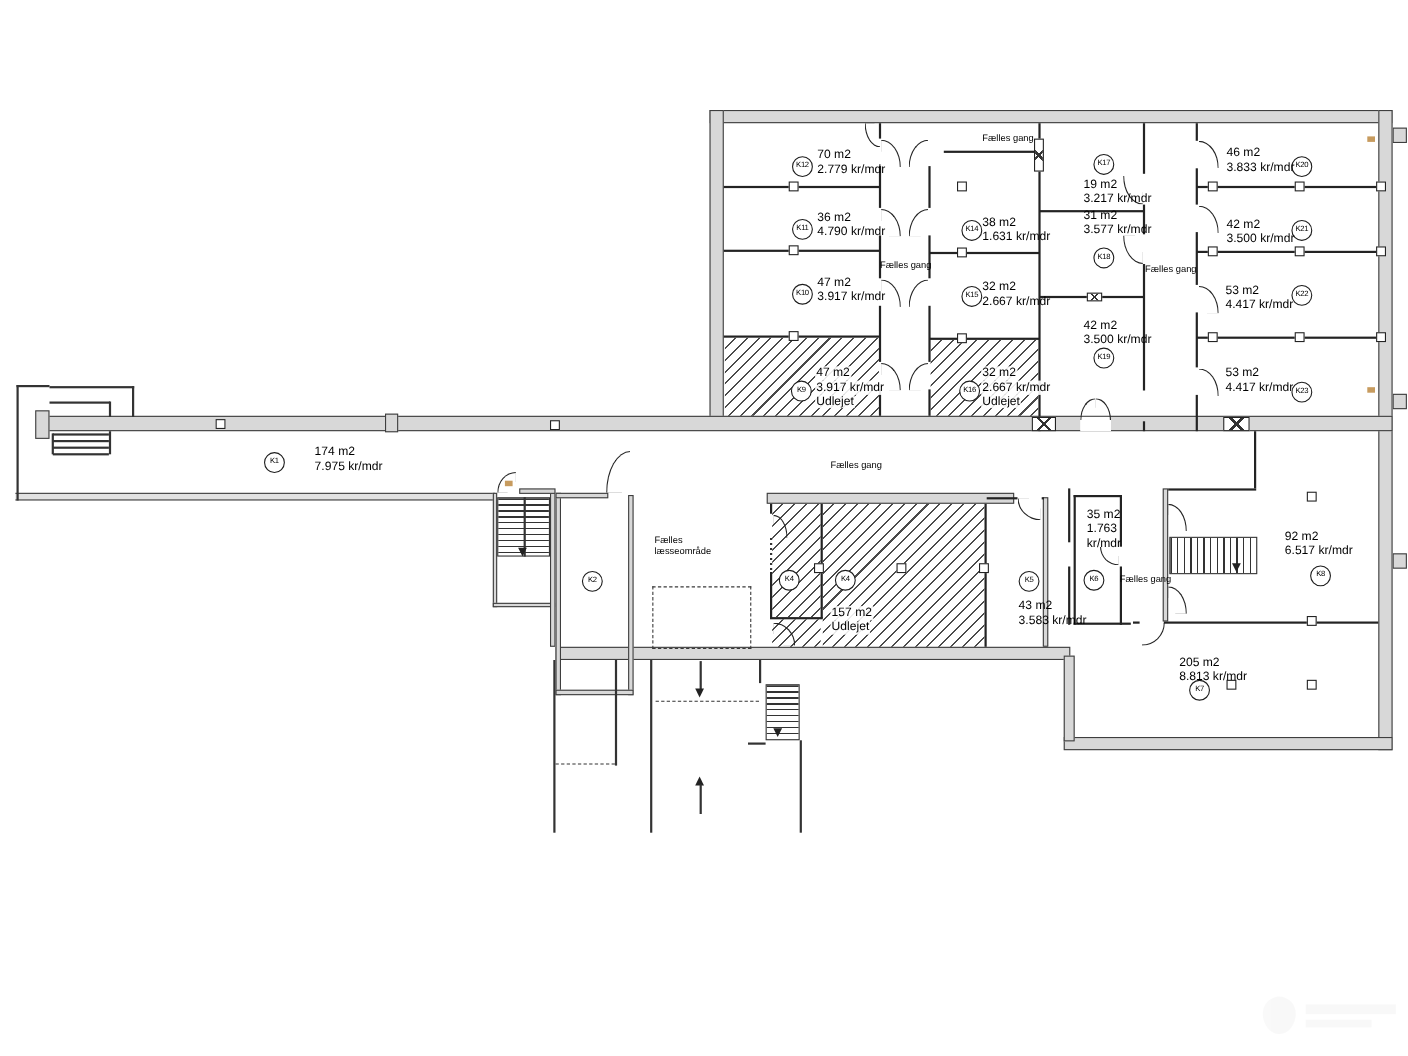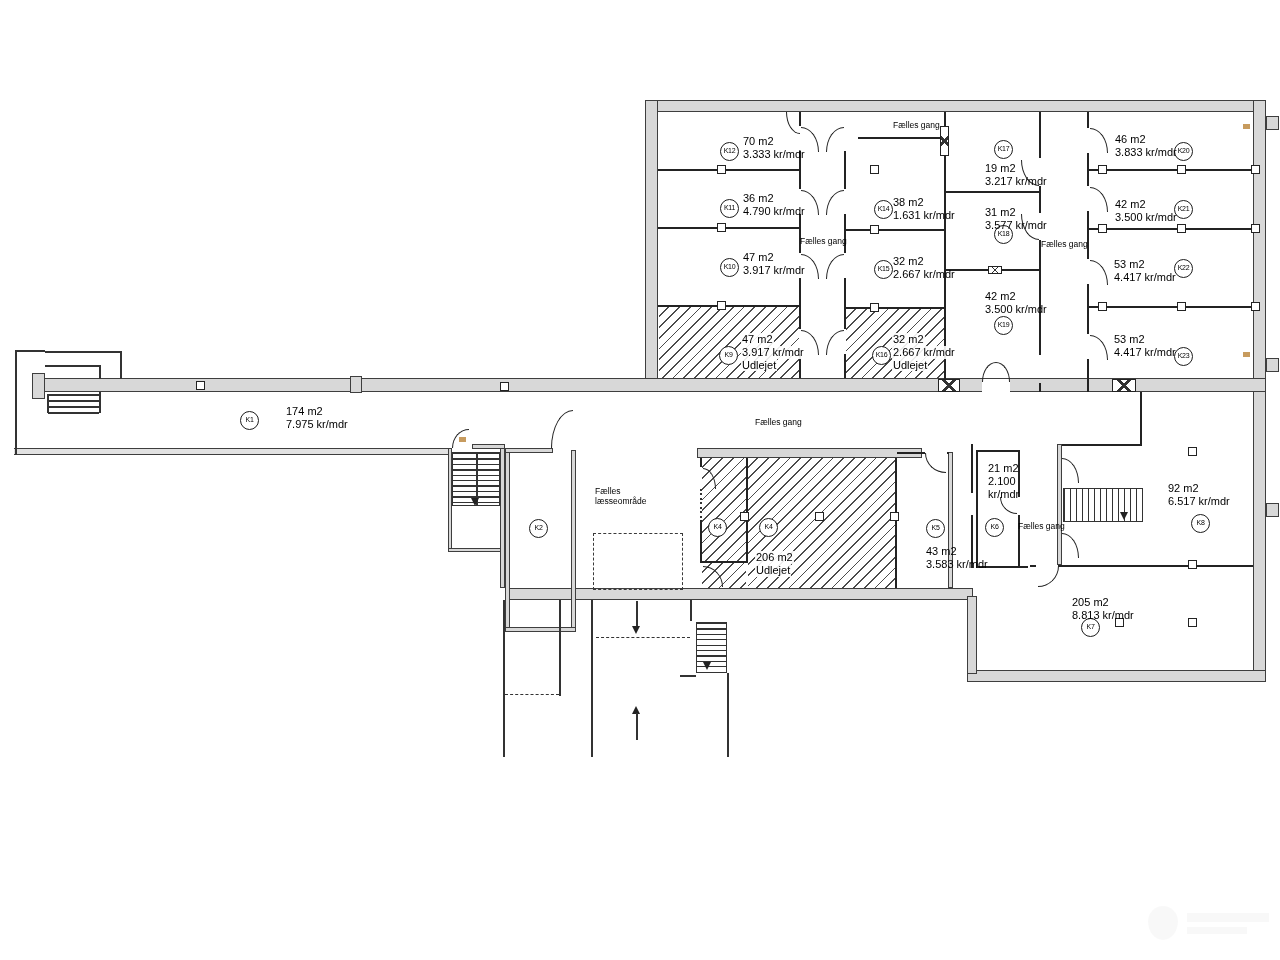--- a/index.html
+++ b/index.html
@@ -280,21 +280,21 @@
   <div class="circ" style="left:529px;top:519px">K2</div>
   <div class="circ" style="left:708px;top:518px">K4</div>
   <div class="circ" style="left:759px;top:518px">K4</div>
   <div class="circ" style="left:926px;top:519px">K5</div>
   <div class="circ" style="left:985px;top:518px">K6</div>
   <div class="circ" style="left:1081px;top:618px">K7</div>
   <div class="circ" style="left:1191px;top:514px">K8</div>
 
   <div class="lbl" style="left:743px;top:135px">
     <div>70 m2</div>
-    <div>3.333 kr/mdr</div>
+    <div>2.779 kr/mdr</div>
   </div>
   <div class="lbl" style="left:743px;top:192px">
     <div>36 m2</div>
     <div>4.790 kr/mdr</div>
   </div>
   <div class="lbl" style="left:743px;top:251px">
     <div>47 m2</div>
     <div>3.917 kr/mdr</div>
   </div>
   <div class="lbl onhatch" style="left:741px;top:333px">
@@ -312,21 +312,21 @@
   </div>
   <div class="lbl onhatch" style="left:892px;top:333px">
     <div>32 m2</div>
     <div>2.667 kr/mdr</div>
     <div>Udlejet</div>
   </div>
   <div class="lbl" style="left:985px;top:162px">
     <div>19 m2</div>
     <div>3.217 kr/mdr</div>
   </div>
-  <div class="lbl" style="left:985px;top:206px">
+  <div class="lbl" style="left:985px;top:190px">
     <div>31 m2</div>
     <div>3.577 kr/mdr</div>
   </div>
   <div class="lbl" style="left:985px;top:290px">
     <div>42 m2</div>
     <div>3.500 kr/mdr</div>
   </div>
   <div class="lbl" style="left:1115px;top:133px">
     <div>46 m2</div>
     <div>3.833 kr/mdr</div>
@@ -341,30 +341,30 @@
   </div>
   <div class="lbl" style="left:1114px;top:333px">
     <div>53 m2</div>
     <div>4.417 kr/mdr</div>
   </div>
   <div class="lbl" style="left:286px;top:405px">
     <div>174 m2</div>
     <div>7.975 kr/mdr</div>
   </div>
   <div class="lbl onhatch" style="left:755px;top:551px">
-    <div>206 m2</div>
+    <div>157 m2</div>
     <div>Udlejet</div>
   </div>
   <div class="lbl" style="left:926px;top:545px">
     <div>43 m2</div>
     <div>3.583 kr/mdr</div>
   </div>
   <div class="lbl" style="left:988px;top:462px">
-    <div>21 m2</div>
-    <div>2.100</div>
+    <div>35 m2</div>
+    <div>1.763</div>
     <div>kr/mdr</div>
   </div>
   <div class="lbl" style="left:1072px;top:596px">
     <div>205 m2</div>
     <div>8.813 kr/mdr</div>
   </div>
   <div class="lbl" style="left:1168px;top:482px">
     <div>92 m2</div>
     <div>6.517 kr/mdr</div>
   </div>

